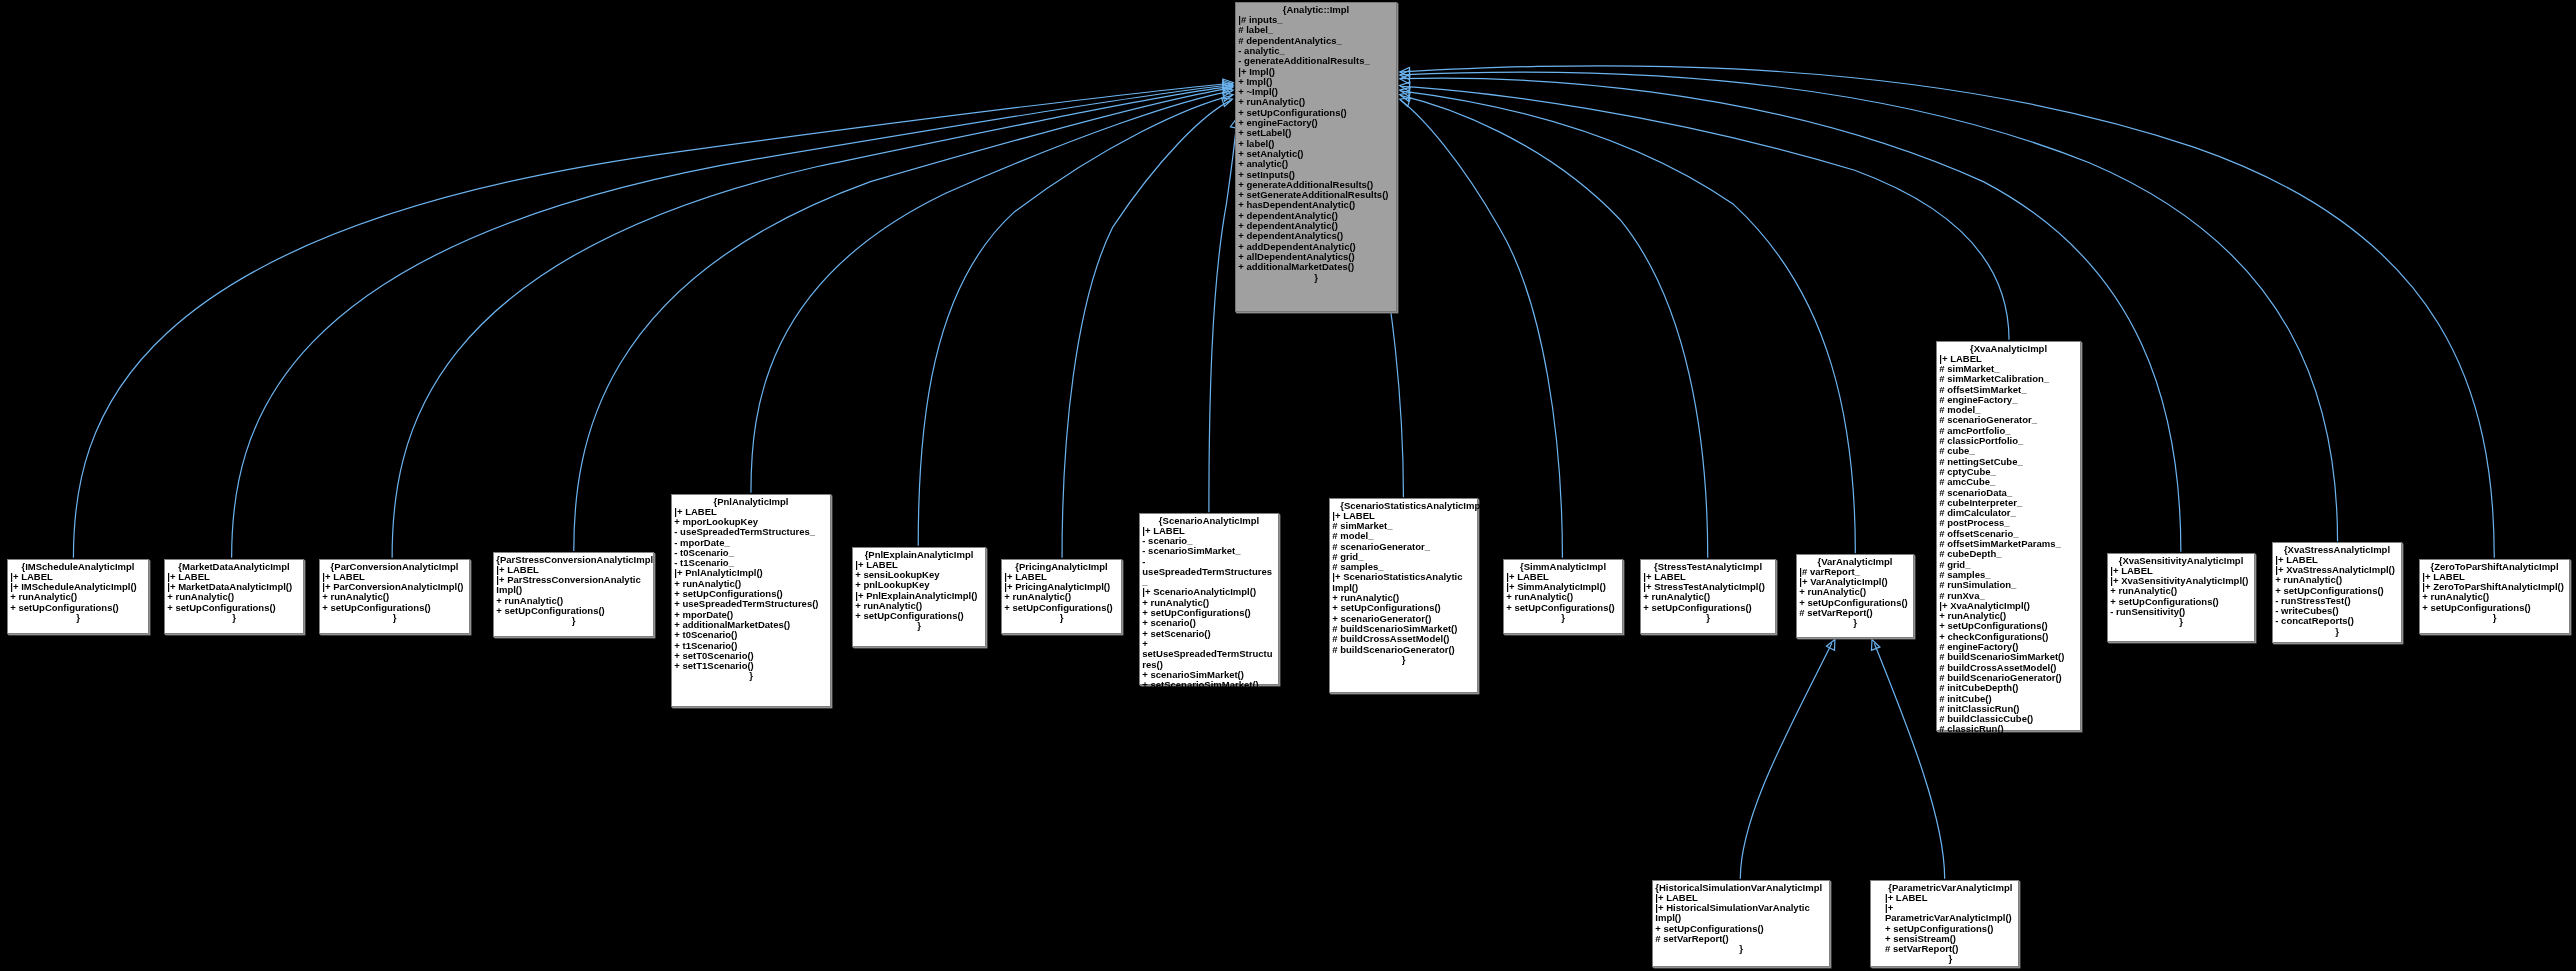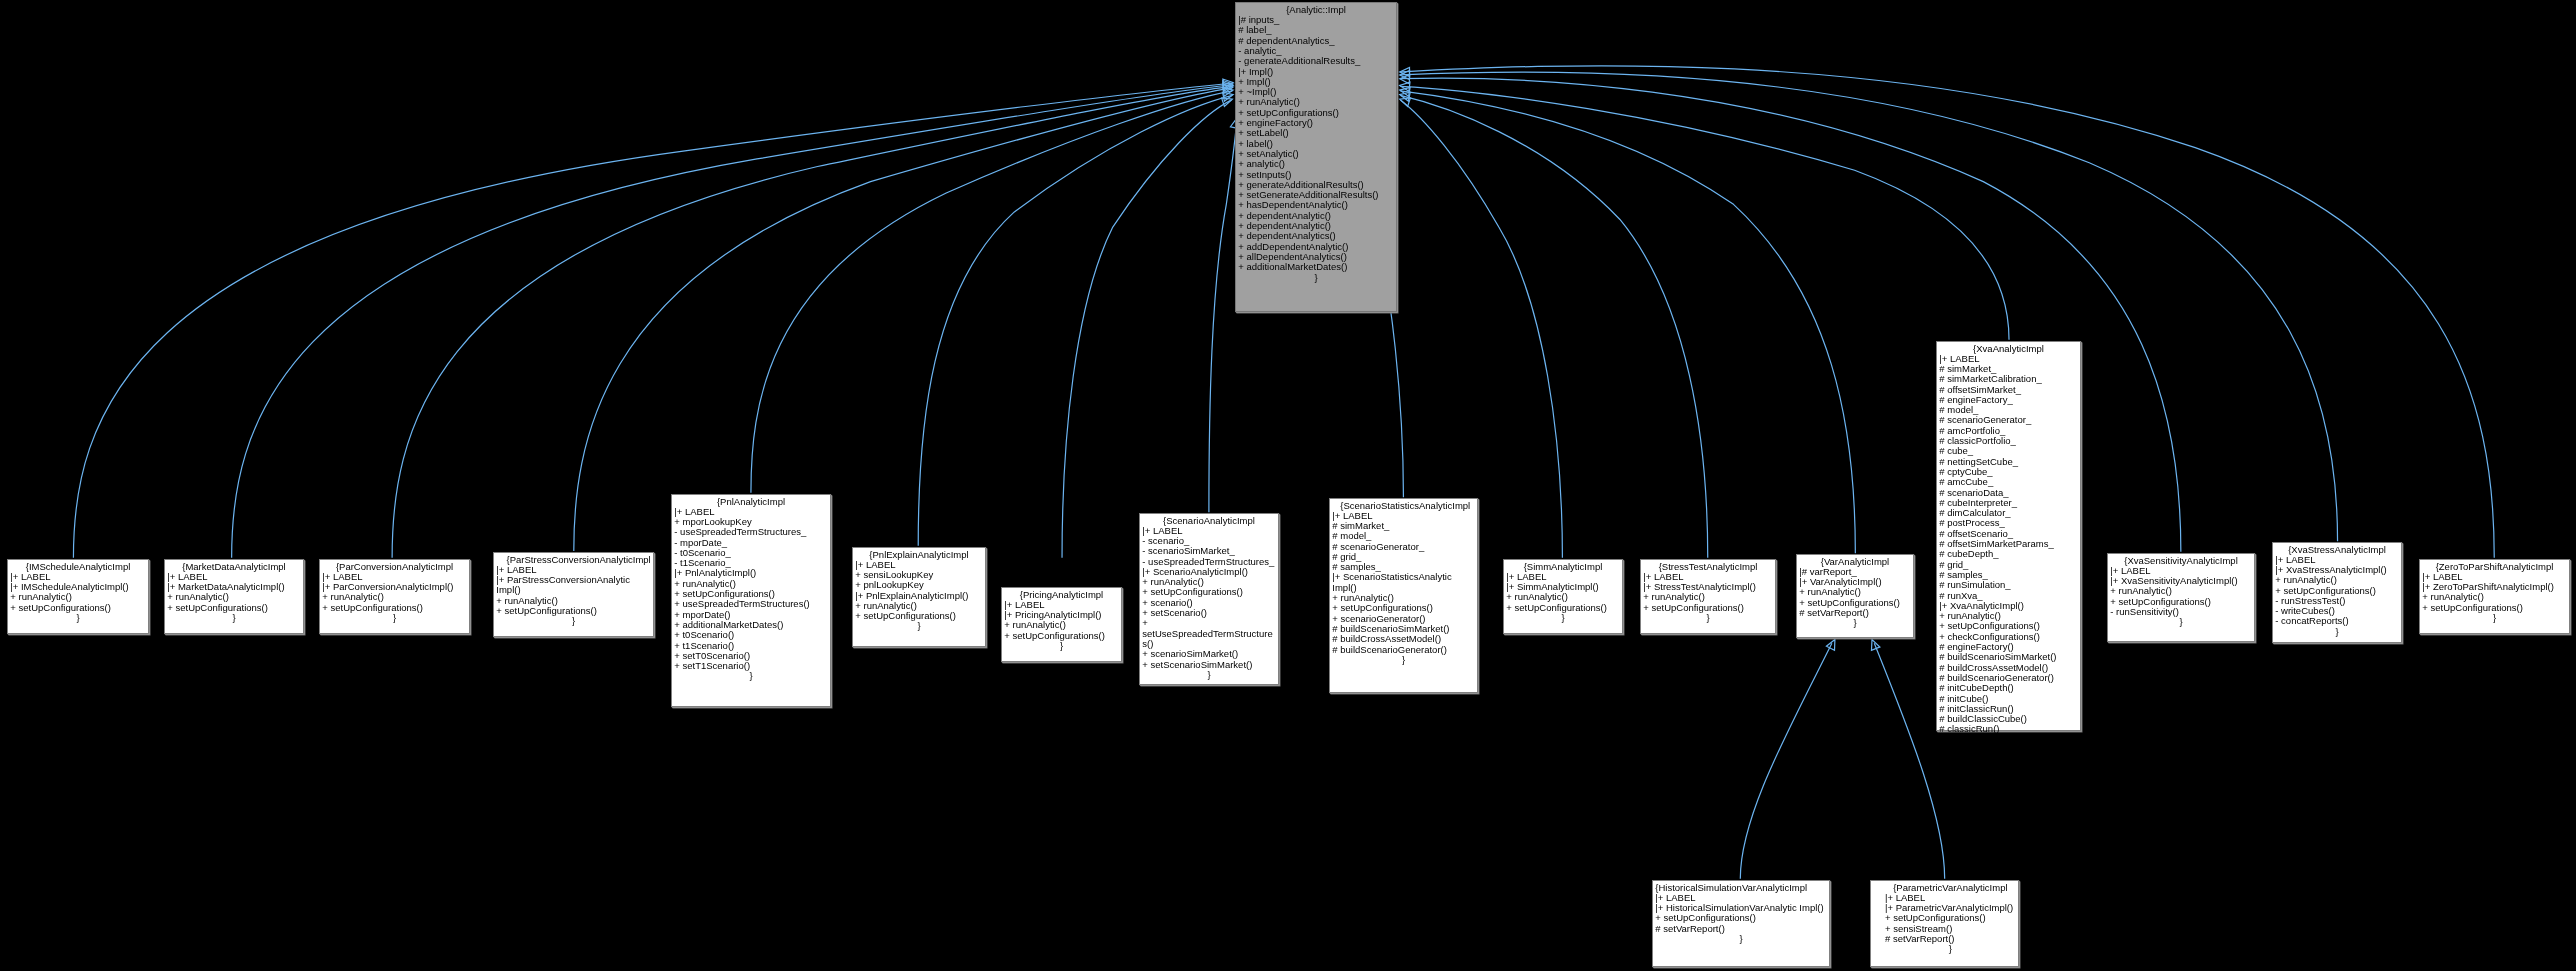--- a/index.html
+++ b/index.html
@@ -24,20 +24,21 @@
   }
   .node {
     position: absolute;
     box-sizing: border-box;
     background: #ffffff;
     border: 0.8px solid #808080;
     box-shadow: 0.8px 0.8px 0 0 #9a9a9a, 1.5px 1.5px 0 0 #6f6f6f;
     color: #000000;
     padding: 1.5px 2.3px 0.8px 2.3px;
     z-index: 5;
+    font-weight: bold;
   }
   .node.root {
     background: #a0a0a0;
     border: 0.8px solid #787878;
   }
   .node .title {
     text-align: center;
     font-size: 9.5px;
     line-height: 10.2px;
     white-space: nowrap;
@@ -207,21 +208,21 @@
         <ul class="members">
           <li>|+ LABEL</li>
           <li>+ sensiLookupKey</li>
           <li>+ pnlLookupKey</li>
           <li>|+ PnlExplainAnalyticImpl()</li>
           <li>+ runAnalytic()</li>
           <li>+ setUpConfigurations()</li>
         </ul>
         <div class="closebrace">}</div>
       </div>
-      <div class="node" style="left: 1001px; top: 559px; width: 121px; height: 75px; margin-top: 28px;">
+      <div class="node" style="left: 1001px; top: 559px; width: 121px; height: 75px;">
         <div class="title">{PricingAnalyticImpl</div>
         <ul class="members">
           <li>|+ LABEL</li>
           <li>|+ PricingAnalyticImpl()</li>
           <li>+ runAnalytic()</li>
           <li>+ setUpConfigurations()</li>
         </ul>
         <div class="closebrace">}</div>
       </div>
       <div class="node" style="left: 1139px; top: 513px; width: 140px; height: 172px;">

